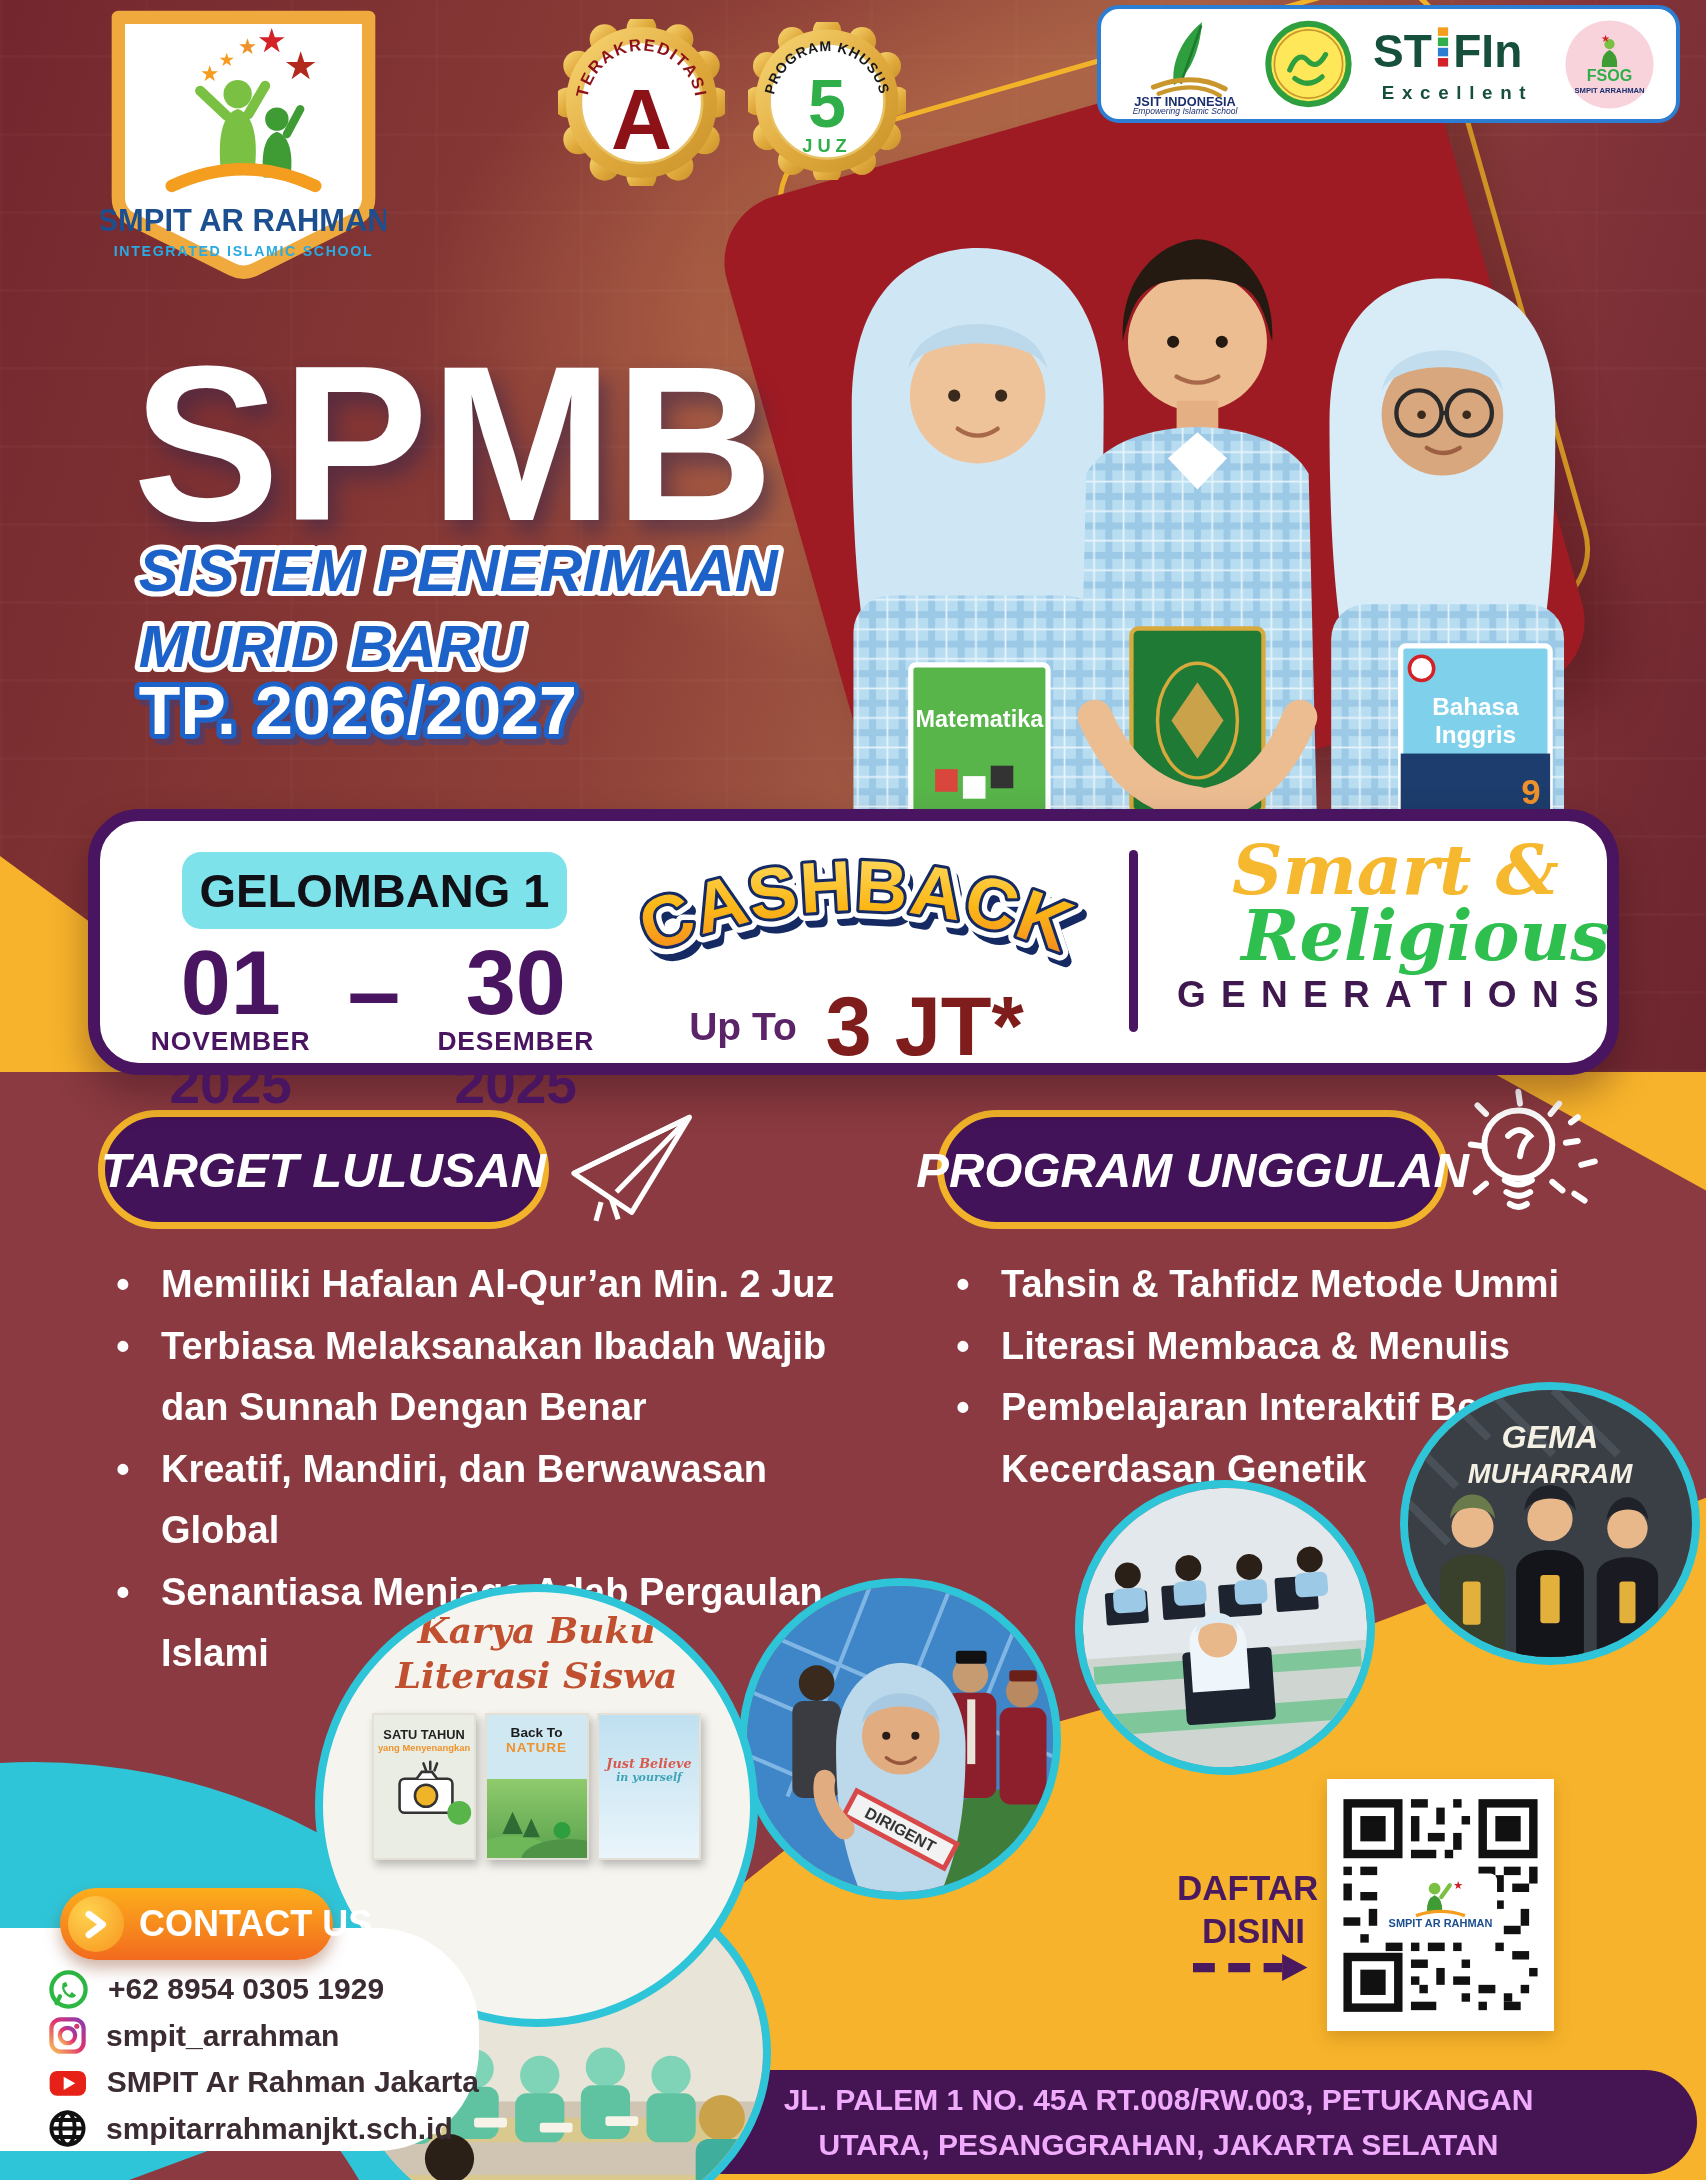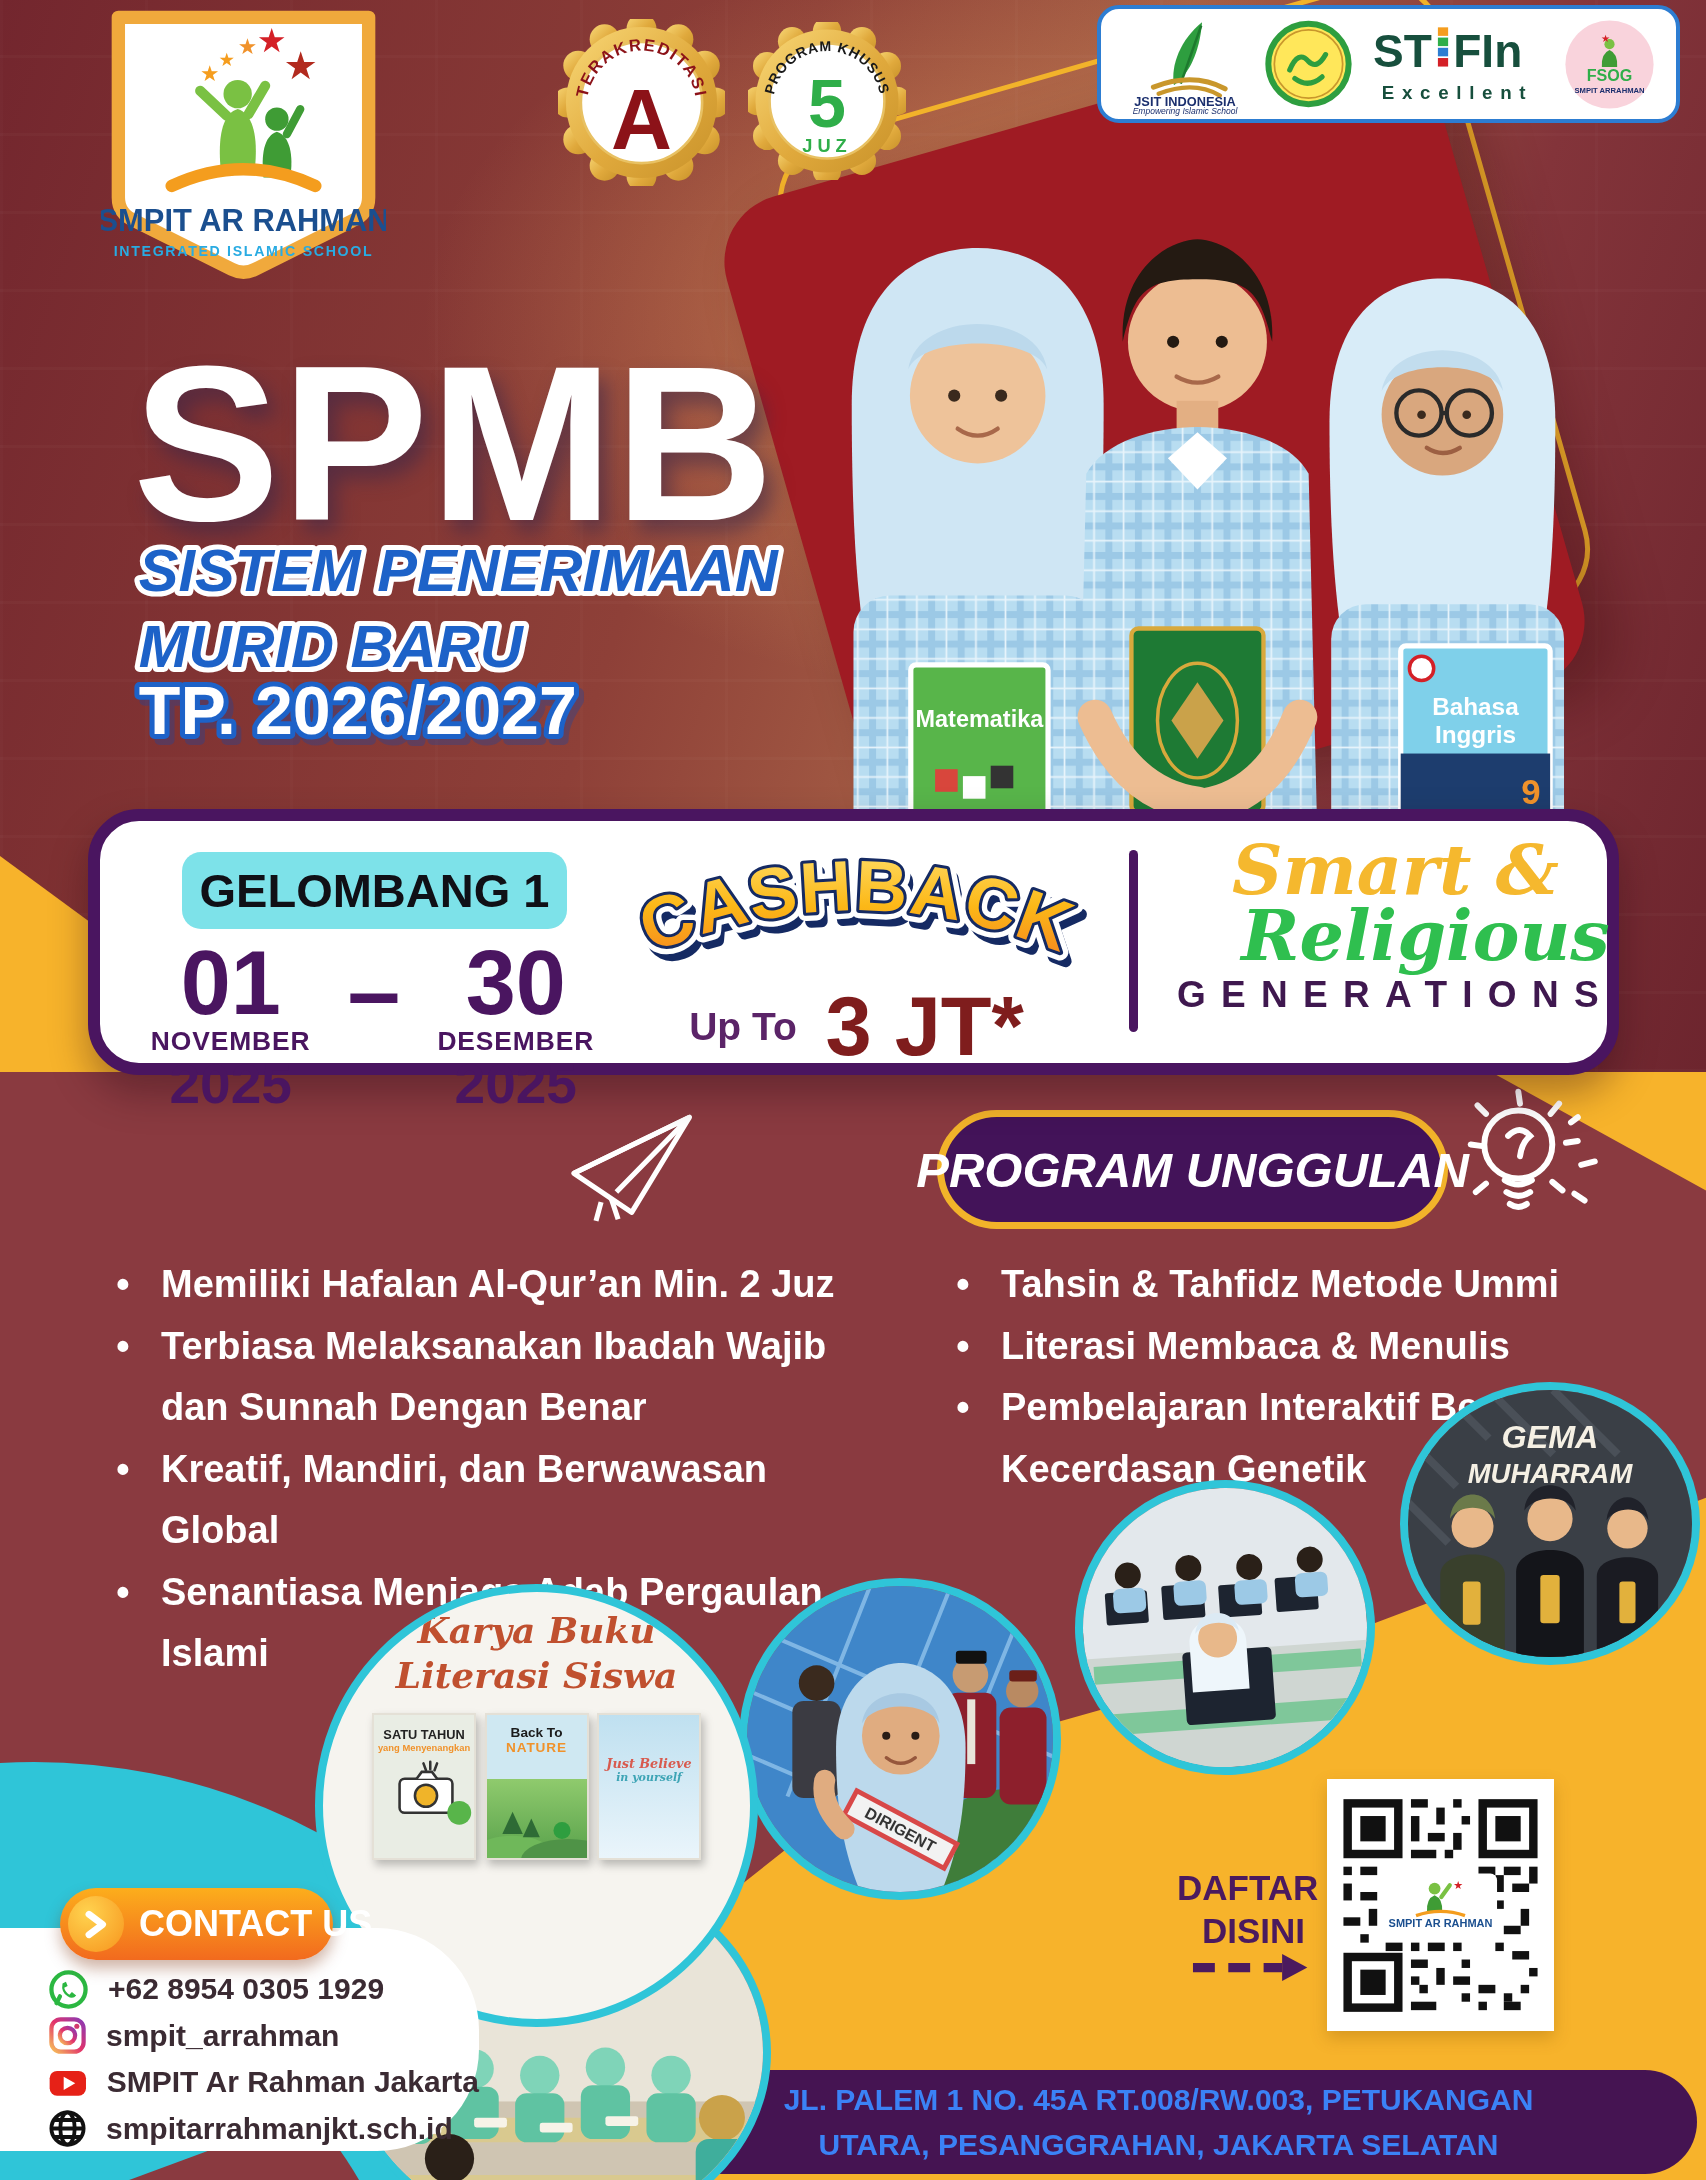--- a/index.html
+++ b/index.html
@@ -127,21 +127,21 @@
   
   .daftar{left:1177px;top:1867px;width:128px;text-align:right;z-index:12;
     color:#4b1a5e;font-size:35px;font-weight:800;line-height:1.22;}
   .daftar-arrow{left:1187px;top:1949px;z-index:12;}
   .qr-box{left:1327px;top:1779px;width:227px;height:252px;background:#fff;z-index:12;
     padding:7.7px;box-shadow:0 6.8px 15.3px rgba(120,70,0,.25);}
   .addr-bar{left:545px;top:2070px;width:1152px;height:104px;background:#451452;border-radius:53px;
     z-index:12;display:flex;align-items:center;padding:0 34px 0 22px;gap:22px;}
   .pin-circle{width:65px;height:65px;border-radius:50%;background:#f47b20;flex:none;
     display:flex;align-items:center;justify-content:center;}
-  .addr-text{flex:1;text-align:center;color:#3b82f6;font-size:30px;font-weight:800;line-height:1.5;}
+  .addr-text{flex:1;text-align:center;color:#f0abfc;font-size:30px;font-weight:800;line-height:1.5;}
 
   svg text{font-family:"Liberation Sans",sans-serif;}
 </style>
 </head>
 <body>
 
 <div class="poster">
 
   <div class="abs hero-bg"></div>
   <div class="abs red-shape-outline"></div>
@@ -389,20 +389,21 @@
       <span class="sm3">GENERATIONS</span>
     </div>
   </div>
 
   <div class="abs yellow-wedge-top"></div>
   <div class="abs yellow-blob"></div>
   <div class="abs teal-ring-outer"></div>
   <div class="abs teal-ring-inner"></div>
   <div class="abs teal-bottom-wedge"></div>
 
+  <div id="target-pill" class="abs section-pill">TARGET LULUSAN</div>
   <svg class="abs plane-icon" width="136" height="119" viewBox="0 0 160 140">
     <g stroke="#ffffff" stroke-width="6" fill="none" stroke-linejoin="round">
       <path d="M14,78 L150,12 L82,124 Z"></path>
       <path d="M14,78 L150,12 M64,100 L150,12"></path>
       <path d="M58,108 L66,132 M46,112 L40,134"></path>
     </g>
   </svg>
   <div id="program-pill" class="abs section-pill">PROGRAM UNGGULAN</div>
   <svg class="abs bulb-icon" width="153" height="162" viewBox="0 0 180 190">
     <g stroke="#ffffff" stroke-width="7" fill="none" stroke-linecap="round">

